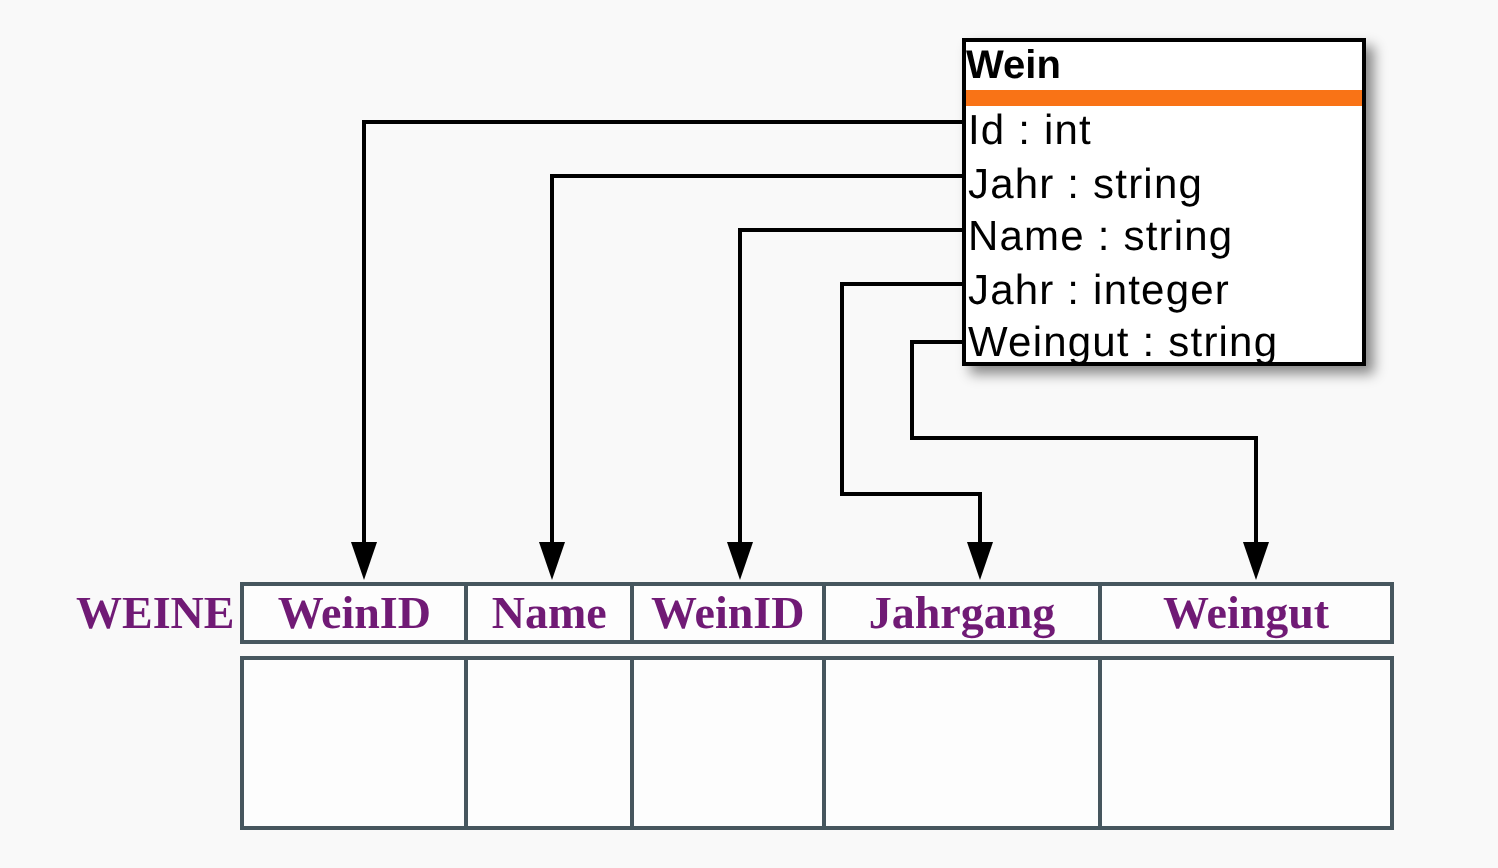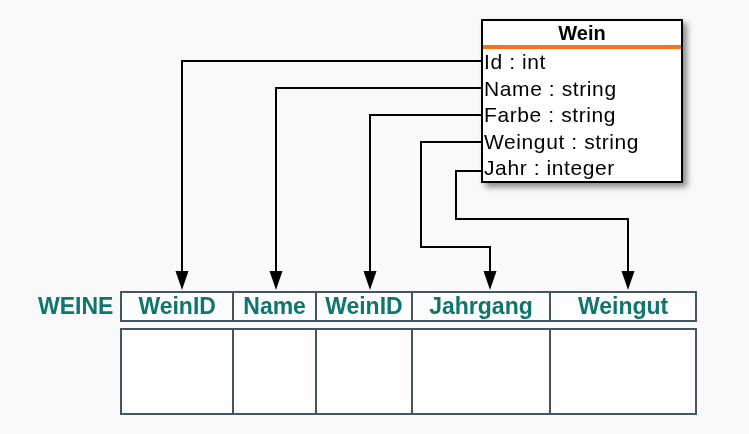--- a/index.html
+++ b/index.html
@@ -18,36 +18,35 @@
   .class-box{
     position:absolute;left:481px;top:19px;width:202px;height:164px;
     box-sizing:border-box;
     background:#ffffff;
     border:2px solid #000000;
     box-shadow:4px 4px 6px rgba(0,0,0,0.45);
     overflow:hidden;
   }
   .class-box .title{
     height:24px;line-height:24px;
-    border-bottom:4px solid #f97316;
-    text-align:center;
+    border-bottom:8px solid #f97316;
     font-weight:bold;font-size:20px;color:#000;
   }
   .class-box .attrs{padding-top:0px;}
   .class-box .attr{
     height:26.6px;line-height:26.6px;
     padding-left:1px;
     font-size:21px;letter-spacing:0.6px;
     color:#000;white-space:nowrap;
   }
 
   
   .mono{
-    font-family:Liberation Sans, sans-serif;
-    font-weight:bold;color:#0f766e;
+    font-family:Liberation Serif, serif;
+    font-weight:bold;color:#701a75;
   }
   .tbl-label{
     position:absolute;left:38px;top:291px;height:31px;line-height:31px;
     font-size:23px;
   }
   .trow{
     position:absolute;left:120px;width:577px;
     display:flex;box-sizing:border-box;
     border:2px solid #46565e;
     background:#fdfdfd;
@@ -90,24 +89,24 @@
     <g>
       <path d="M 485 171 H 456 V 219 H 628 V 273"></path>
       <polygon points="628,290 621.5,271 634.5,271"></polygon>
     </g>
   </svg>
 
   <div class="class-box">
     <div class="title">Wein</div>
     <div class="attrs">
       <div class="attr">Id : int</div>
+      <div class="attr">Jahr : string</div>
       <div class="attr">Name : string</div>
-      <div class="attr">Farbe : string</div>
+      <div class="attr">Jahr : integer</div>
       <div class="attr">Weingut : string</div>
-      <div class="attr">Jahr : integer</div>
     </div>
   </div>
 
   <div class="tbl-label mono">WEINE</div>
 
   <div class="trow thead mono">
     <div class="cell th c0">WeinID</div>
     <div class="cell th c1">Name</div>
     <div class="cell th c2">WeinID</div>
     <div class="cell th c3">Jahrgang</div>

